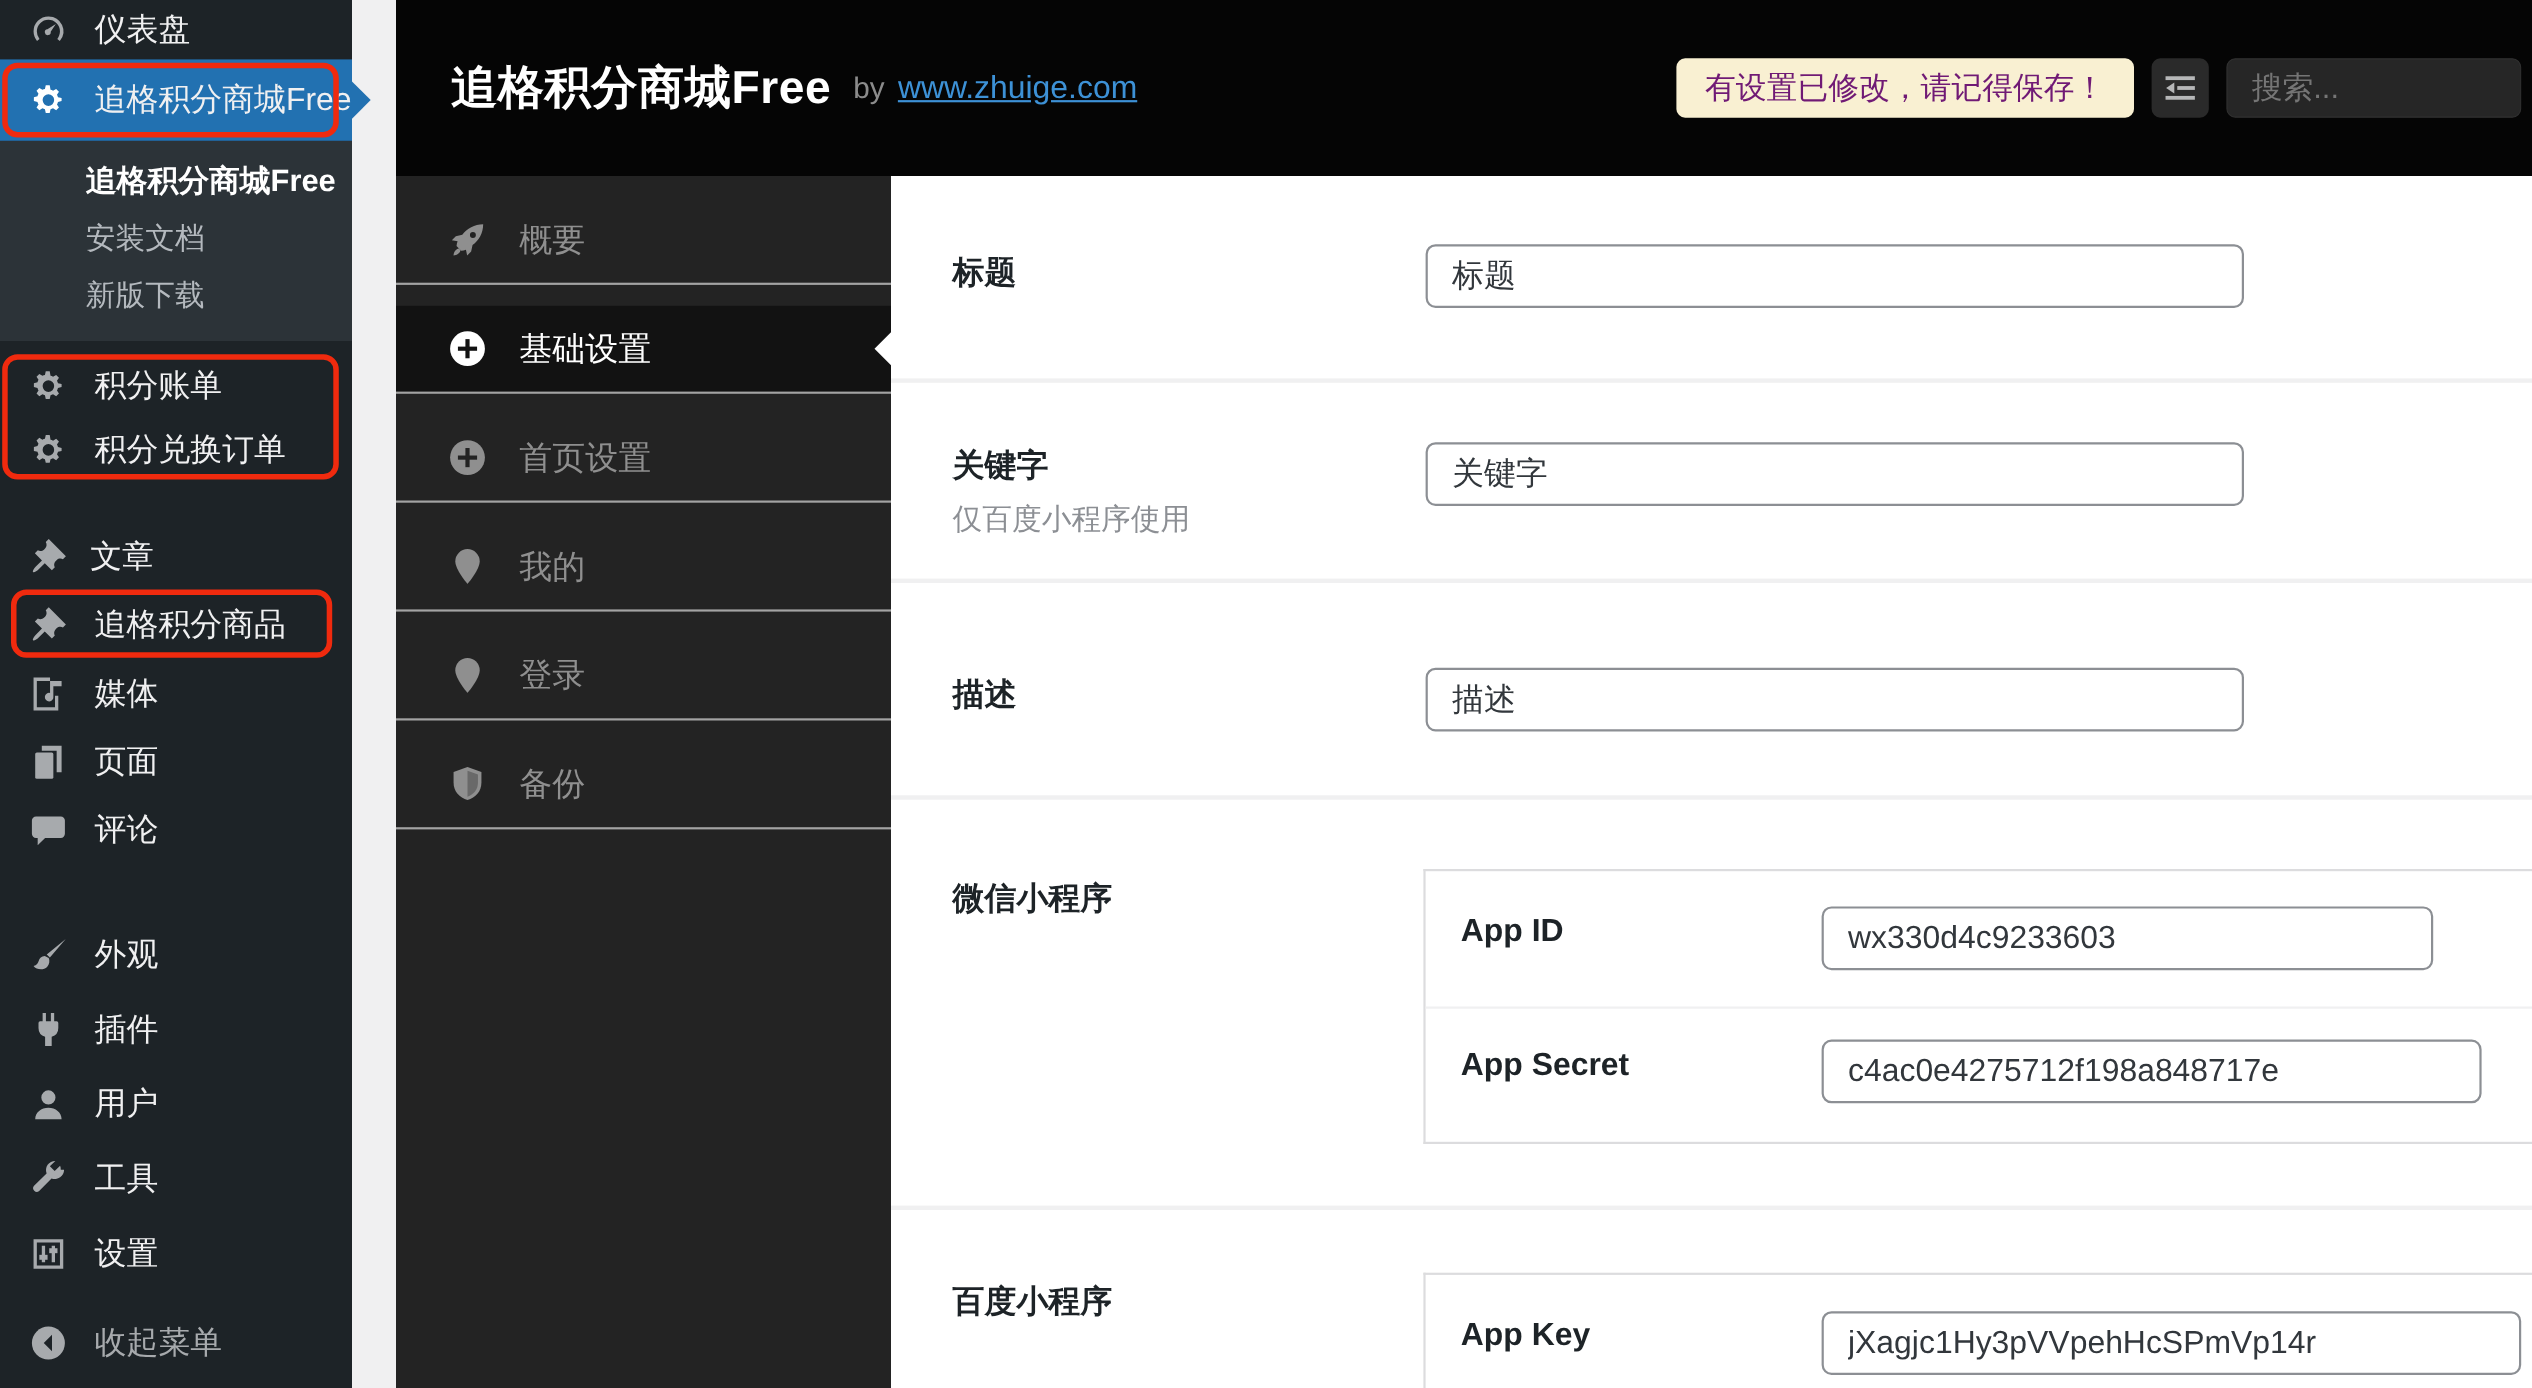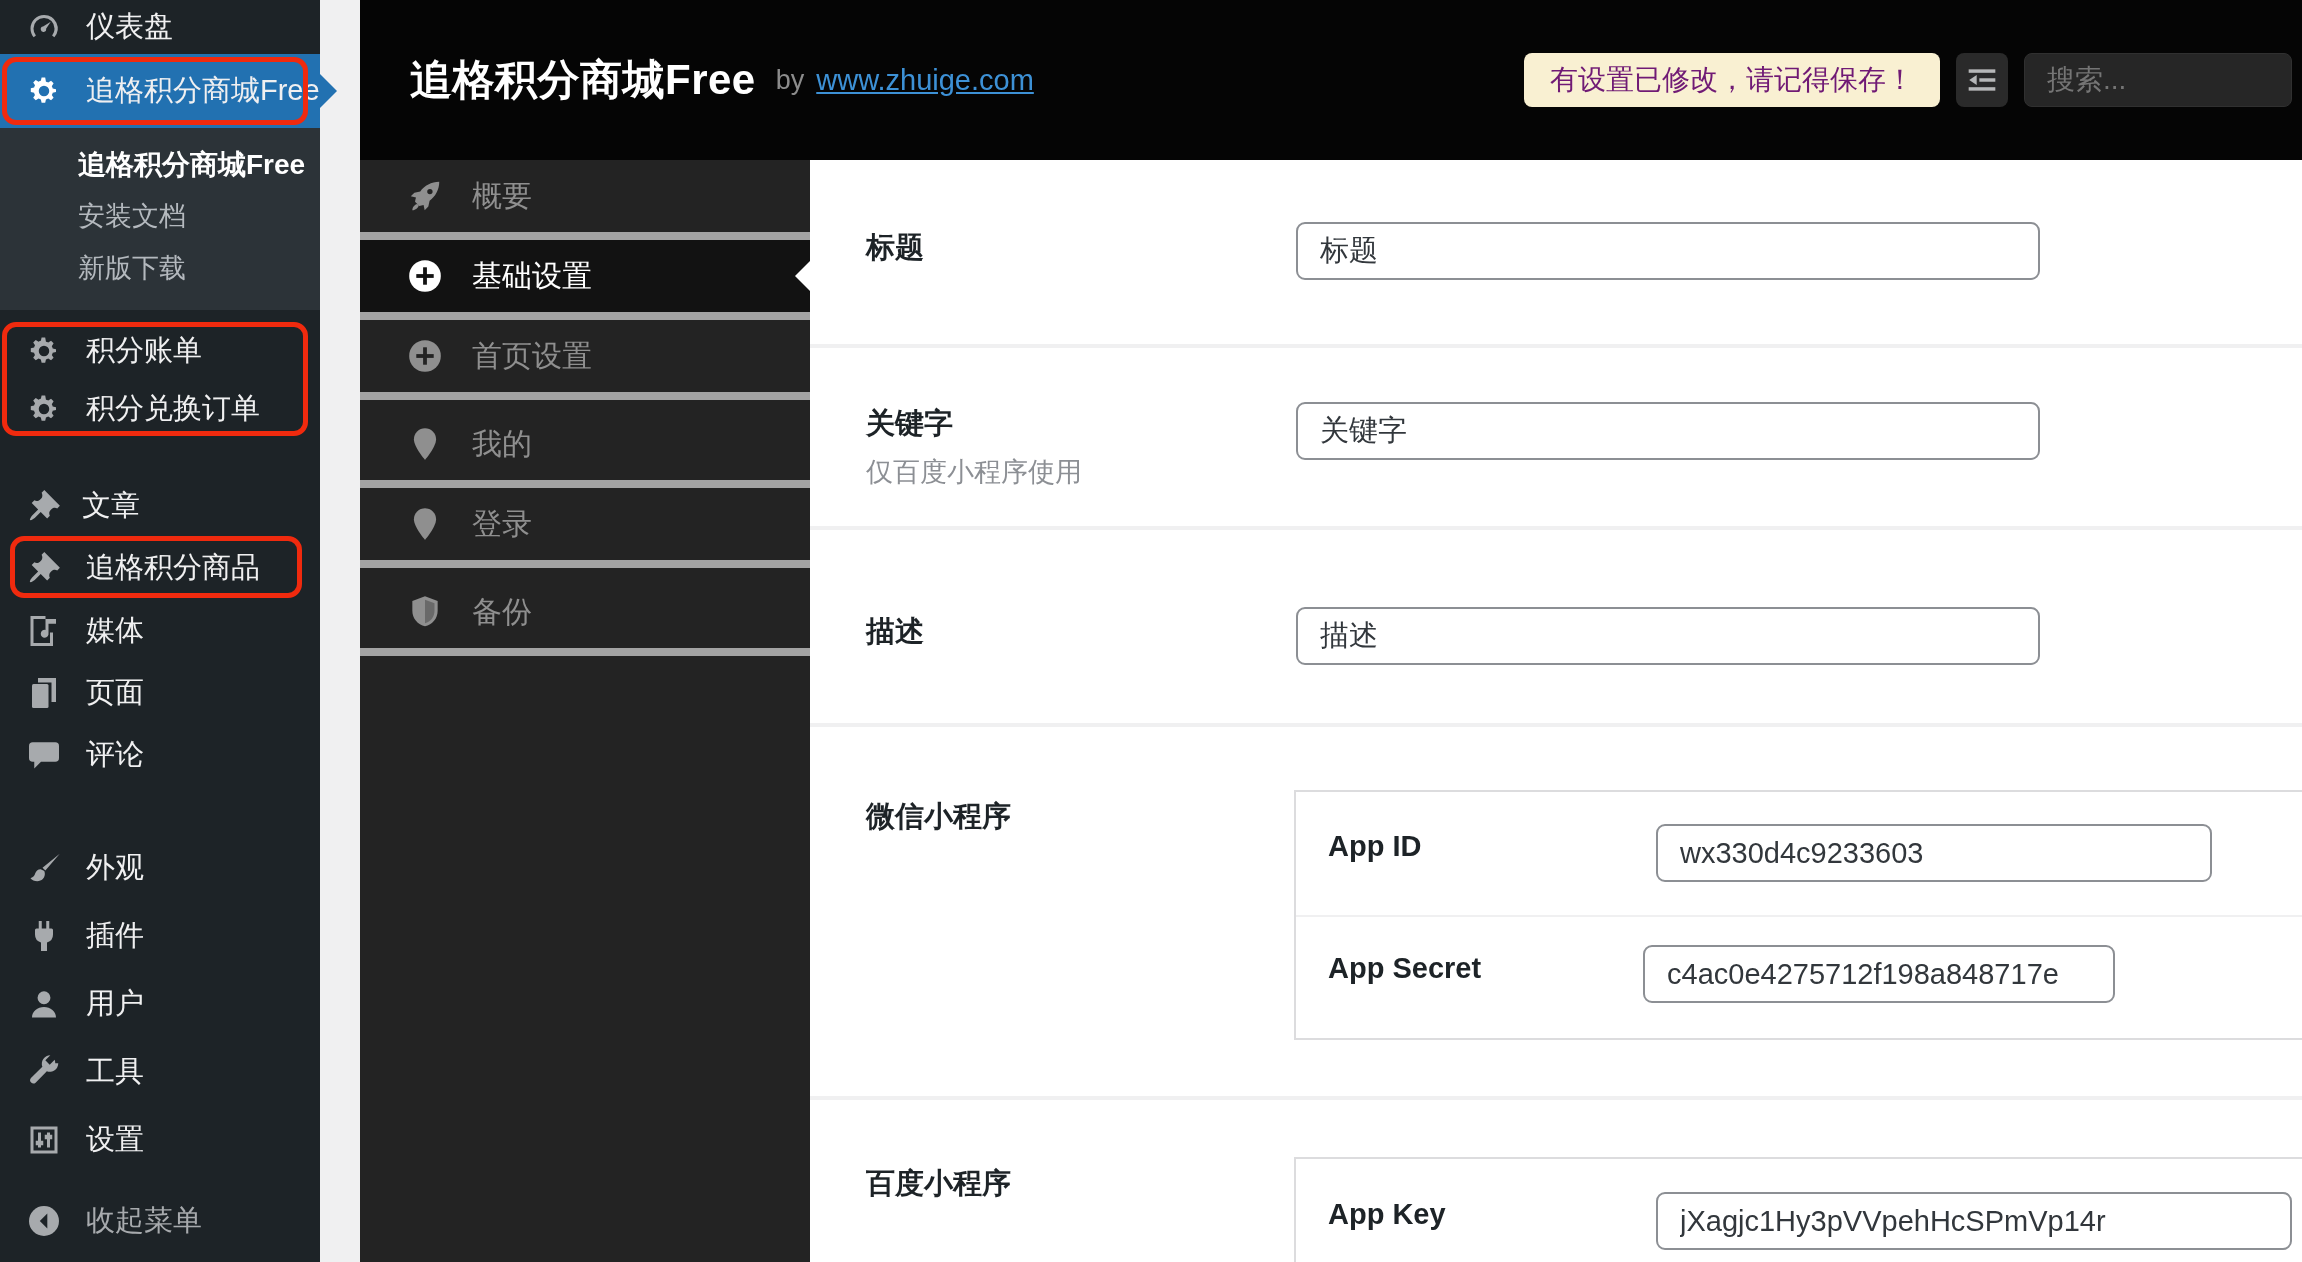--- a/index.html
+++ b/index.html
@@ -82,22 +82,22 @@
     font-family: "Liberation Sans", "DejaVu Sans", sans-serif;
   }
   #panel-search::placeholder { color: #757575; }
 
   #panel-body { position: absolute; top: 160px; left: 0; right: 0; bottom: 0; display: flex; }
 
   
   #settings-nav { width: 450px; background: #232323; flex: 0 0 450px; }
   .snav {
     height: 80px; display: flex; align-items: center; gap: 28px; padding-left: 46px;
-    font-size: 30px; color: #8f8f8f; border-bottom: 8px solid #a3a3a3;
-    position: relative; cursor: pointer; white-space: nowrap;
+    font-size: 30px; color: #8f8f8f; border-bottom: 2px solid #a3a3a3;
+    position: relative; cursor: pointer; white-space: nowrap; margin-top: 19px;
   }
   .snav svg { width: 38px; height: 38px; flex: 0 0 38px; }
   .snav .ic-fill { fill: #8f8f8f; }
   .snav .ic-bg { fill: #232323; }
   .snav.active { background: #121212; color: #ffffff; }
   .snav.active .ic-fill { fill: #ffffff; }
   .snav.active .ic-bg { fill: #121212; }
   .snav.group-end { margin-bottom: 8px; }
   .white-caret {
     position: absolute; right: 0; top: 50%; transform: translateY(-50%);
@@ -359,21 +359,21 @@
       <div class="form-row" style="height:373px;">
         <span class="form-label" style="top:70px;">微信小程序</span>
         <div class="group-box" style="top:63px; height:250px;">
           <div class="group-row" style="height:123px;padding-left:23px;">
             <span class="group-label" style="top:38px;">App ID</span>
             <input class="wp-input" style="top: 32px; left: 360px; width: 556px;" type="text" value="wx330d4c9233603">
           </div>
           <div class="group-divider" style="top:123px;"></div>
           <div class="group-row" style="height:125px;">
             <span class="group-label" style="top:37px;">App Secret</span>
-            <input class="wp-input" style="top: 30px; left: 347px; width: 472px;" type="text" value="c4ac0e4275712f198a848717e">
+            <input class="wp-input" style="top: 30px; left: 360px; width: 600px;" type="text" value="c4ac0e4275712f198a848717e">
           </div>
         </div>
       </div>
 
       <div class="form-row" style="height:300px; border-bottom:none;">
         <span class="form-label" style="top:64px;">百度小程序</span>
         <div class="group-box" style="top:57px; height:250px;">
           <div class="group-row" style="height:123px;">
             <span class="group-label" style="top:39px;">App Key</span>
             <input class="wp-input" style="top: 33px; left: 360px; width: 636px;" type="text" value="jXagjc1Hy3pVVpehHcSPmVp14r">

